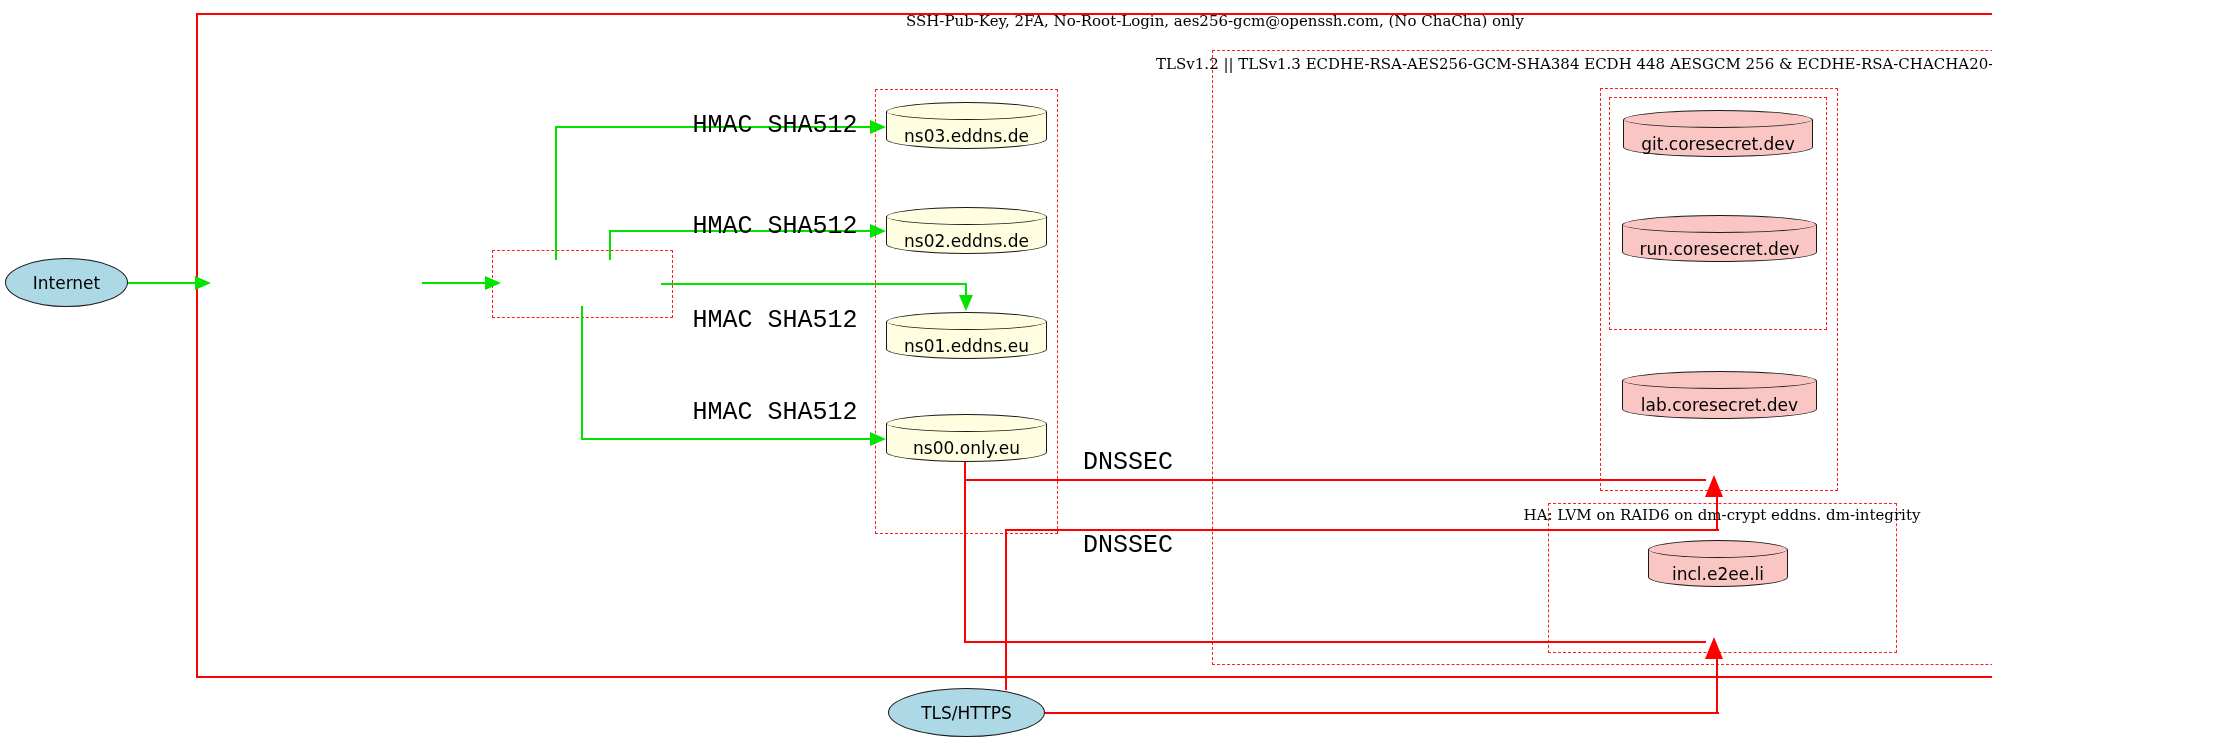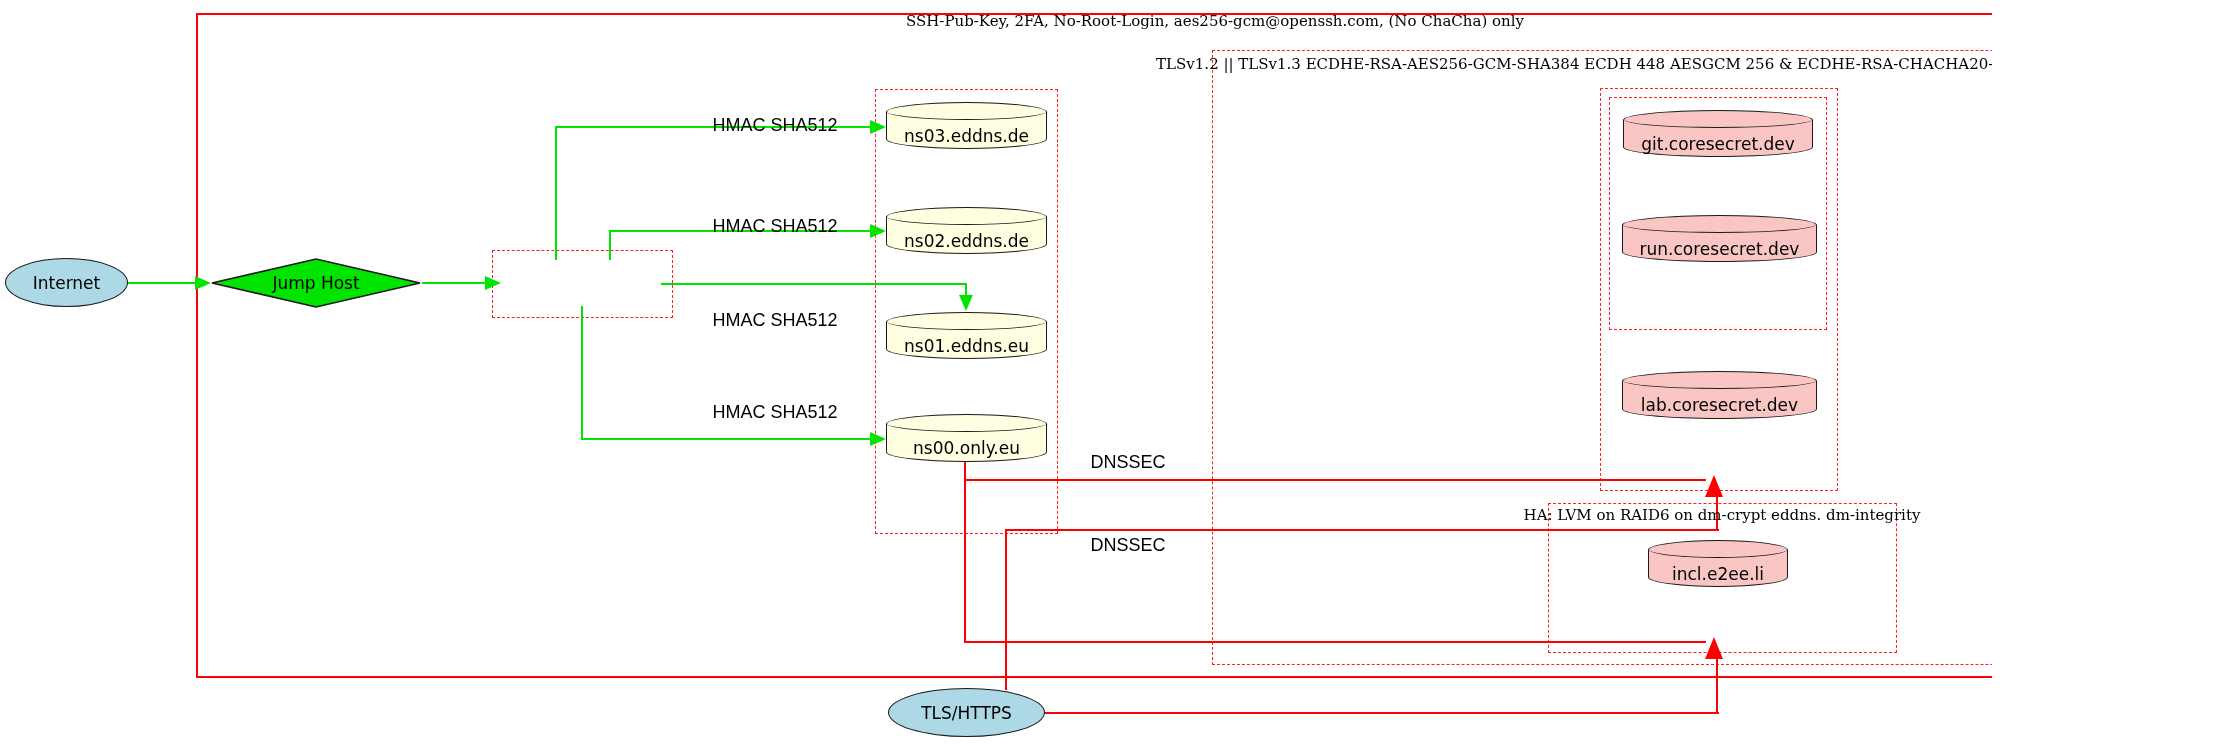--- a/index.html
+++ b/index.html
@@ -6,21 +6,21 @@
   #canvas{position:relative;width:1992px;height:744px;background:#ffffff;overflow:hidden;
           font-family:"DejaVu Sans",sans-serif;}
   
   .box{position:absolute;box-sizing:border-box;}
   .solid-red{border:2px solid #ff0000;}
   .dash-red{border:1.7px dashed #ff1f1f;}
   
   .clabel{position:absolute;transform:translate(-50%,-50%);white-space:nowrap;
           font-family:"DejaVu Serif",serif;font-size:15px;color:#000;z-index:30;}
   .elabel{position:absolute;transform:translate(-50%,-50%);white-space:nowrap;
-          font-family:Liberation Sans, sans-serif;font-size:18px;color:#000;z-index:30;text-align:right;}
+          font-family:Liberation Mono, monospace;font-size:25px;color:#000;z-index:30;text-align:right;}
   
   .node{position:absolute;box-sizing:border-box;display:flex;align-items:center;
         justify-content:center;font-size:17px;color:#000;z-index:20;}
   .ellipse{border:1.6px solid #1a1a1a;border-radius:50%;}
   .cyl{border:1.6px solid #1a1a1a;border-radius:50%/10px;padding-top:20px;}
   .cyl::before{content:"";position:absolute;top:0;left:0;right:0;height:16px;
         border-bottom:1.6px solid #1a1a1a;border-radius:50%;}
   .diamond{z-index:20;}
   .diamond svg{position:absolute;left:0;top:0;}
   .diamond span{position:relative;z-index:2;}
@@ -94,26 +94,20 @@
   <div class="elabel" style="left:775px;top:226px;">HMAC SHA512</div>
   <div class="elabel" style="left:775px;top:320px;">HMAC SHA512</div>
   <div class="elabel" style="left:775px;top:412px;">HMAC SHA512</div>
   <div class="elabel" style="left:1128px;top:462px;">DNSSEC</div>
   <div class="elabel" style="left:1128px;top:545px;">DNSSEC</div>
 
   <div class="node ellipse" style="left:5px;top:258px;width:123px;height:49px;background:#add8e6;">
     <span>Internet</span>
   </div>
 
-  <div class="node diamond" style="left:210px;top:258px;width:212px;height:50px;">
-    <svg width="212" height="50" viewBox="0 0 212 50">
-      <polygon points="106,1 210,25 106,49 2,25" fill="#00e400" stroke="#1a1a1a" stroke-width="1.6"></polygon>
-    </svg>
-    <span>Jump Host</span>
-  </div>
 
 
   <div class="node cyl" style="left:886px;top:102px;width:161px;height:47px;background:#fffee0;">
     <span>ns03.eddns.de</span>
   </div>
   <div class="node cyl" style="left:886px;top:207px;width:161px;height:47px;background:#fffee0;">
     <span>ns02.eddns.de</span>
   </div>
   <div class="node cyl" style="left:886px;top:312px;width:161px;height:47px;background:#fffee0;">
     <span>ns01.eddns.eu</span>

